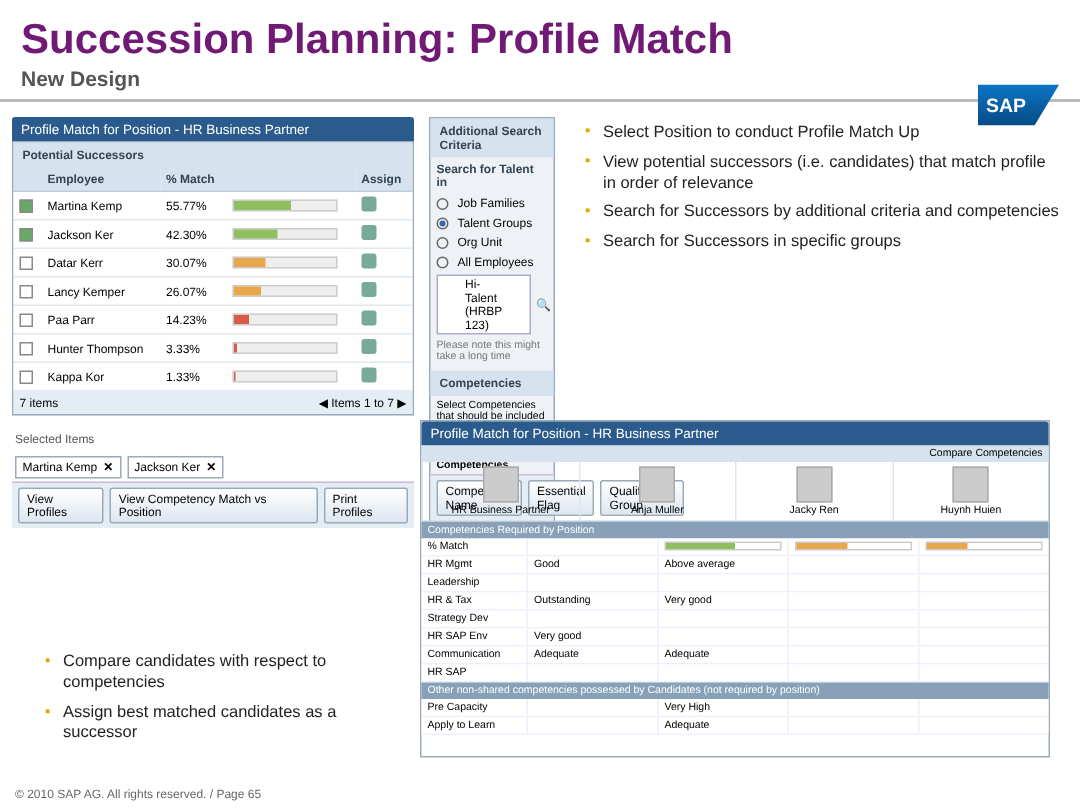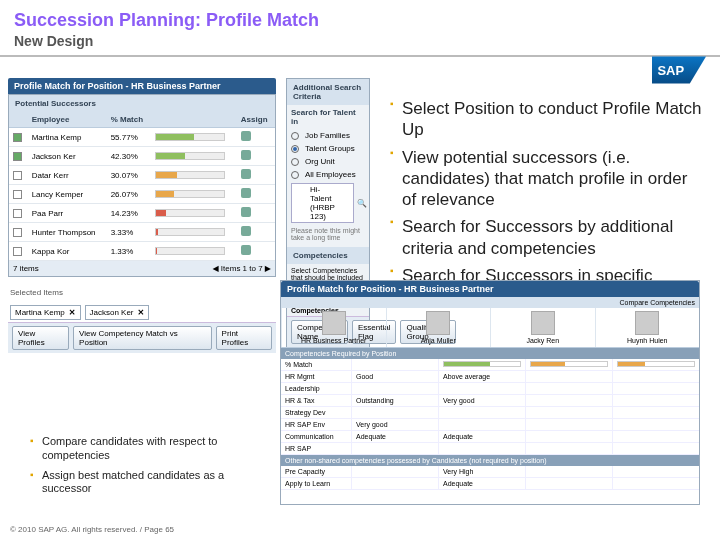--- a/index.html
+++ b/index.html
@@ -1,43 +1,43 @@
 <!DOCTYPE html>
 <html><head>
 <meta charset="utf-8">
 <style>
   * { box-sizing: border-box; margin: 0; padding: 0; }
   body { font-family: Arial, sans-serif; width: 720px; height: 540px; background: #fff; position: relative; overflow: hidden; }
   .slide { width: 720px; height: 540px; position: relative; }
-  .title { font-size: 18px; font-weight: bold; color: #8b5cf6; padding: 10px 14px 2px; }
+  .title { font-size: 28px; font-weight: bold; color: #701a75; padding: 10px 14px 2px; }
   .subtitle { font-size: 14px; font-weight: bold; color: #555; padding: 0 14px 6px; }
   .hr { border-bottom: 2px solid #bbb; margin: 0 0 4px 0; }
   .sap-logo { position: absolute; top: 50px; right: 14px; width: 54px; height: 40px; }
   .sap-logo svg { width: 100%; height: 100%; }
 
   .top-region { position: absolute; top: 78px; left: 8px; right: 8px; height: 210px; }
-  .panel-header { background: #2b5b8c; color: #fff; font-size: 9px; font-weight: bold; padding: 3px 6px; border-radius: 2px 2px 0 0; }
+  .panel-header { background: #2b5b8c; color: #fff; font-size: 9px; font-weight: normal; padding: 3px 6px; border-radius: 2px 2px 0 0; }
   .panel { border: 1px solid #9ab; background: #eef2f6; font-size: 8px; }
   .sub-head { background: #d6e2ee; padding: 4px 6px; display: flex; justify-content: space-between; font-weight: bold; color: #345; }
   .tbl { width: 100%; border-collapse: collapse; font-size: 8px; }
   .tbl th { background: #d6e2ee; padding: 3px 4px; text-align: left; border-bottom: 1px solid #bcd; color: #345; }
   .tbl td { padding: 3px 4px; border-bottom: 1px solid #e2e8ee; background: #fff; }
   .chk { width: 9px; height: 9px; border: 1px solid #888; display: inline-block; vertical-align: middle; }
   .chk.on { background: #6a6; }
   .barcell { position: relative; width: 70px; height: 8px; background: #eee; border: 1px solid #ccc; }
   .barfill { position: absolute; left: 0; top: 0; bottom: 0; }
   .assign-icon { width: 10px; height: 10px; background: #7a9; display: inline-block; border-radius: 2px; }
   .radio { width: 8px; height: 8px; border: 1px solid #666; border-radius: 50%; display: inline-block; vertical-align: middle; margin-right: 2px; }
   .radio.on::after { content: ""; display: block; width: 4px; height: 4px; margin: 1px; background: #36a; border-radius: 50%; }
   .search-row { display: flex; align-items: center; padding: 2px 4px; gap: 4px; }
   .input-mini { border: 1px solid #aac; background: #fff; padding: 1px 18px; font-size: 8px; flex: 1; }
   .tool-row { display: flex; gap: 4px; padding: 3px 4px; background: #e4ecf4; border-top: 1px solid #cbd; }
   .btn-mini { border: 1px solid #9ab; background: linear-gradient(#fff,#dde6ef); padding: 2px 5px; font-size: 8px; border-radius: 2px; cursor: pointer; }
 
-  .bullets-top { position: absolute; top: 82px; left: 390px; right: 14px; font-size: 17px; color: #222; margin-top: 16px; }
+  .bullets-top { position: absolute; top: 82px; left: 390px; right: 14px; font-size: 11px; color: #222; }
   .bullets-top li, .bullets-bottom li { list-style: none; position: relative; padding-left: 12px; margin-bottom: 6px; line-height: 1.25; }
   .bullets-top li::before, .bullets-bottom li::before { content: "▪"; position: absolute; left: 0; top: 0; color: #e1a500; font-size: 10px; }
 
   .bullets-bottom { position: absolute; top: 435px; left: 30px; width: 230px; font-size: 11px; color: #222; }
 
   .compare-panel { position: absolute; top: 280px; left: 280px; width: 420px; height: 225px; border: 1px solid #9ab; font-size: 7px; }
 
   .footer { position: absolute; bottom: 6px; left: 10px; font-size: 8px; color: #666; }
 
   .left-shot { position: absolute; top: 0; left: 0; width: 268px; }

